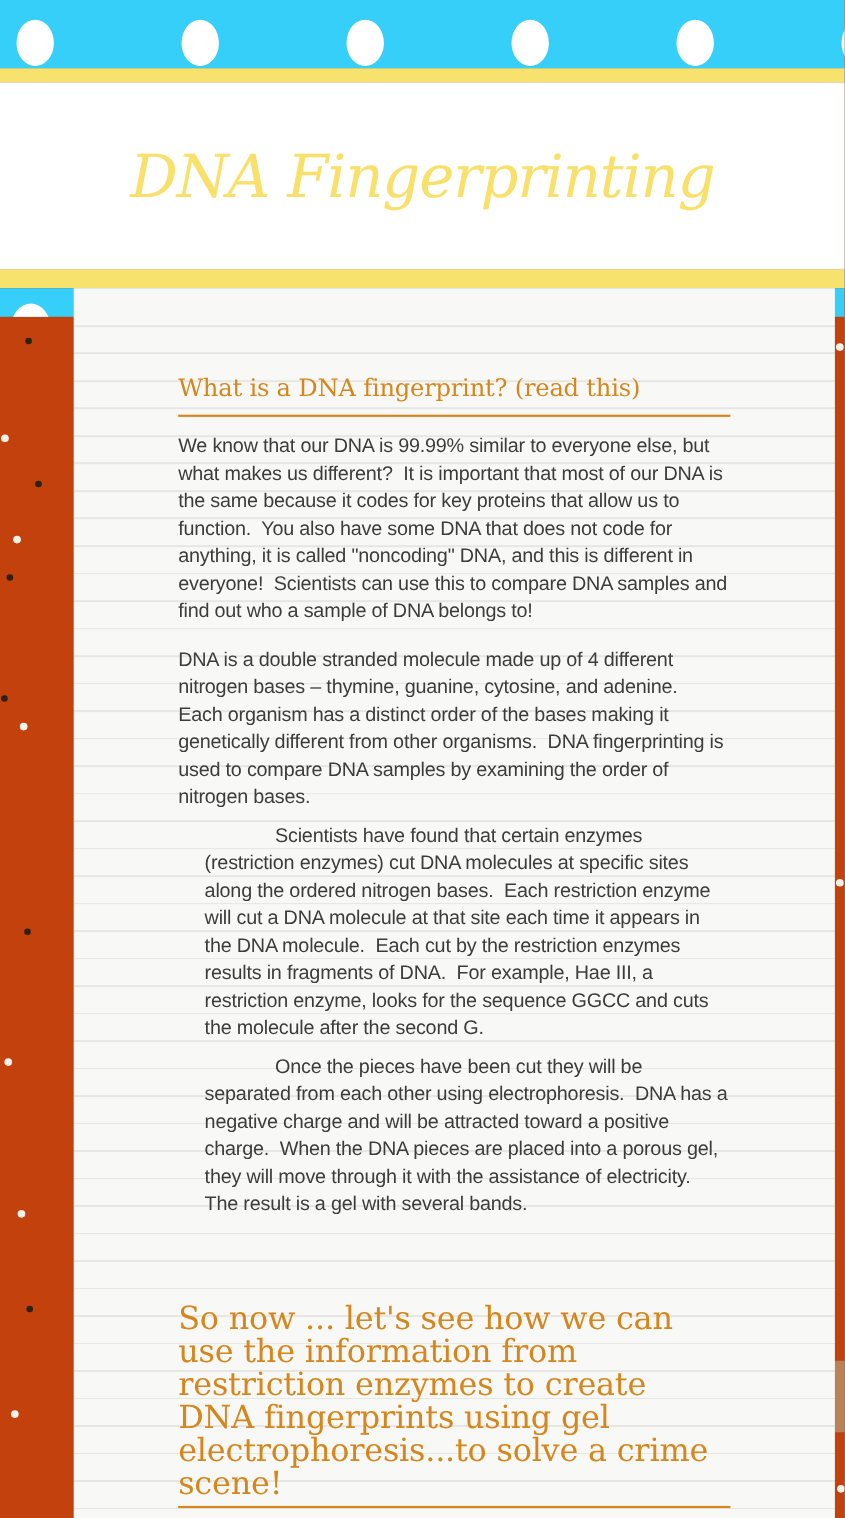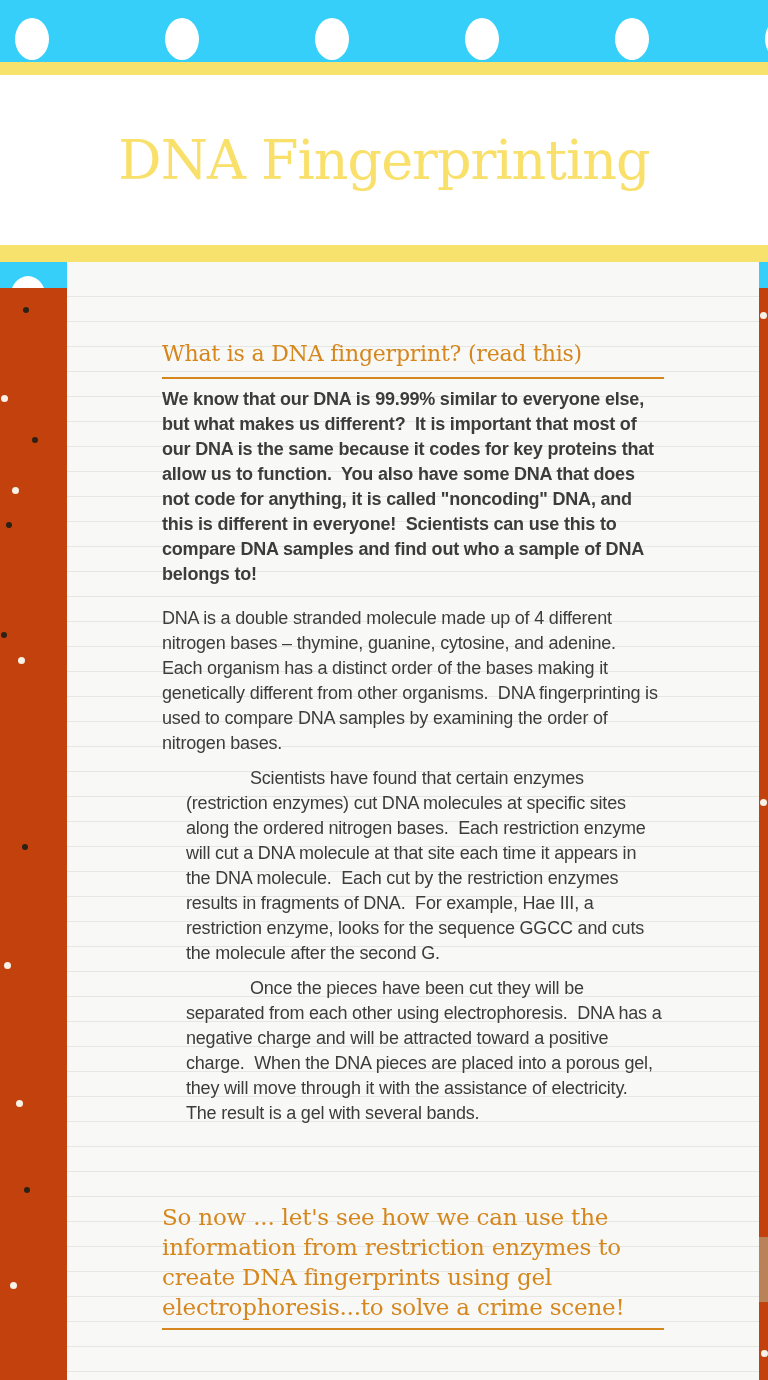--- a/index.html
+++ b/index.html
@@ -31,20 +31,21 @@
     background:#ffffff;
     display:flex;align-items:center;justify-content:center;
   }
   .banner h1{
     margin:0;
     font-family:"DejaVu Serif","Liberation Serif",serif;
     font-weight:500;
     font-size:54px;
     letter-spacing:-1px;
     color:#f9e06a;
+    font-style:italic;
   }
   .stripe-bottom{width:768px;height:17px;background:#f8e26e;}
   
   .body-area{
     position:relative;
     width:768px;height:1118px;
     background:#c2410c;
     padding-left:29px;
   }
   .cyan-strip{
@@ -88,38 +89,38 @@
   .paper h2{
     margin:0;
     font-family:"DejaVu Serif","Liberation Serif",serif;
     font-weight:500;
     color:#d5861c;
     font-size:22px;
     line-height:28px;
     letter-spacing:-0.2px;
   }
   .paper h2.big{
-    font-size:23px;
+    font-size:29px;
     line-height:30px;
   }
   .rule{
     border:none;
     border-top:2px solid #d5861c;
     margin:9px 0 0 0;
   }
   .rule.r2{margin-top:6px;}
   .paper p{
     margin:0;
     font-size:18px;
     line-height:25px;
     letter-spacing:-0.2px;
     color:#3c3c3c;
     white-space:pre-wrap;
   }
-  .paper p.first{margin-top:8px;font-weight:bold;}
+  .paper p.first{margin-top:14px;}
   .paper p.next{margin-top:19px;}
   .paper p.indent{margin-top:10px;text-indent:64px;margin-left:24px;}
   .sec2{margin-top:76px;}
   .sec3{margin-top:68px;}
 </style>
 </head>
 <body>
 
 <div class="page">
 

